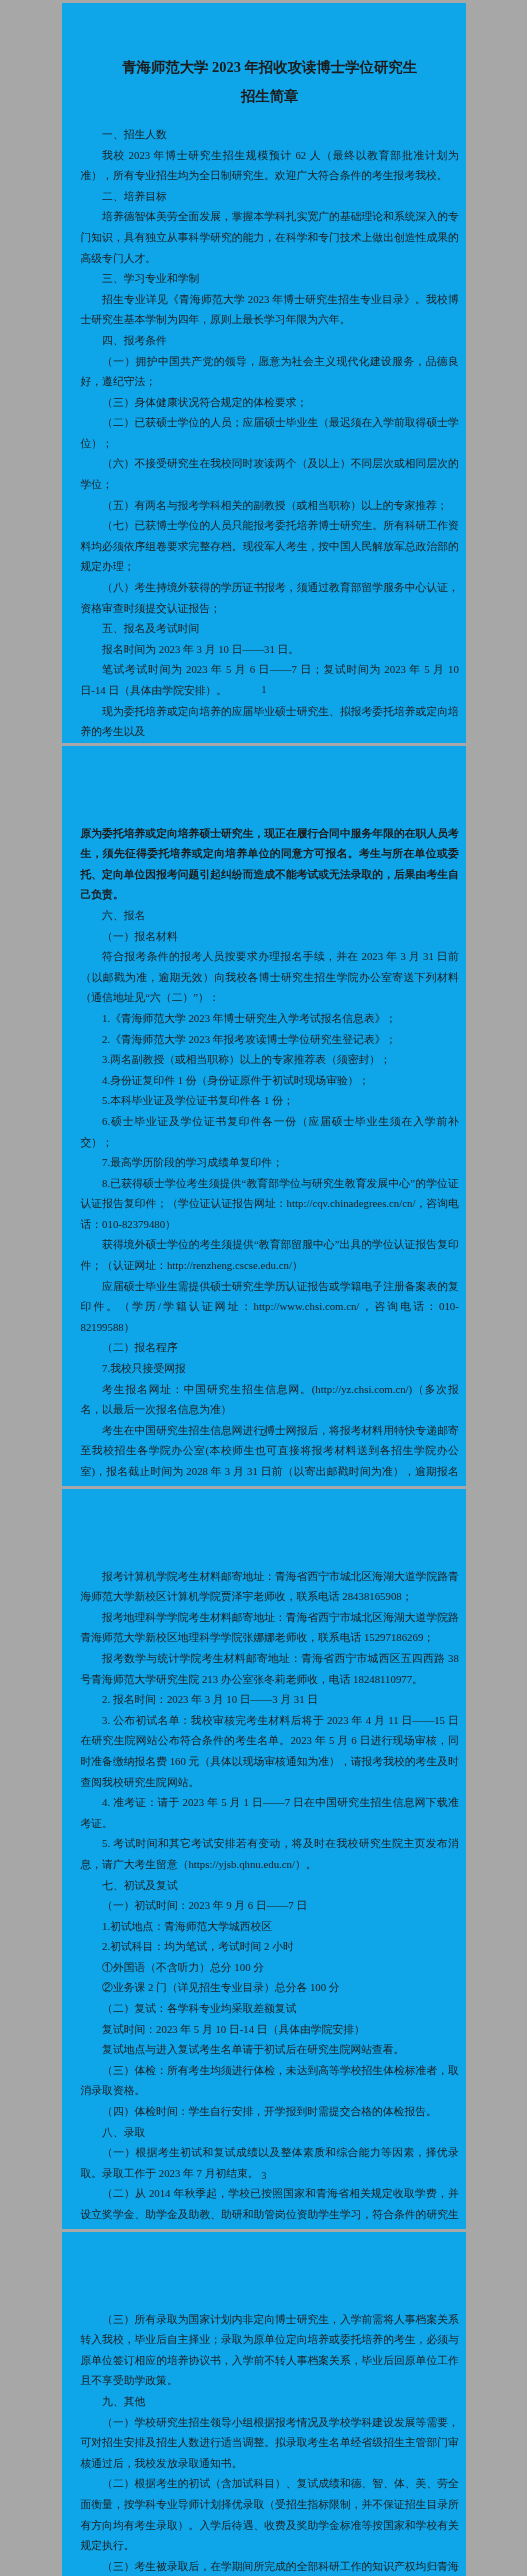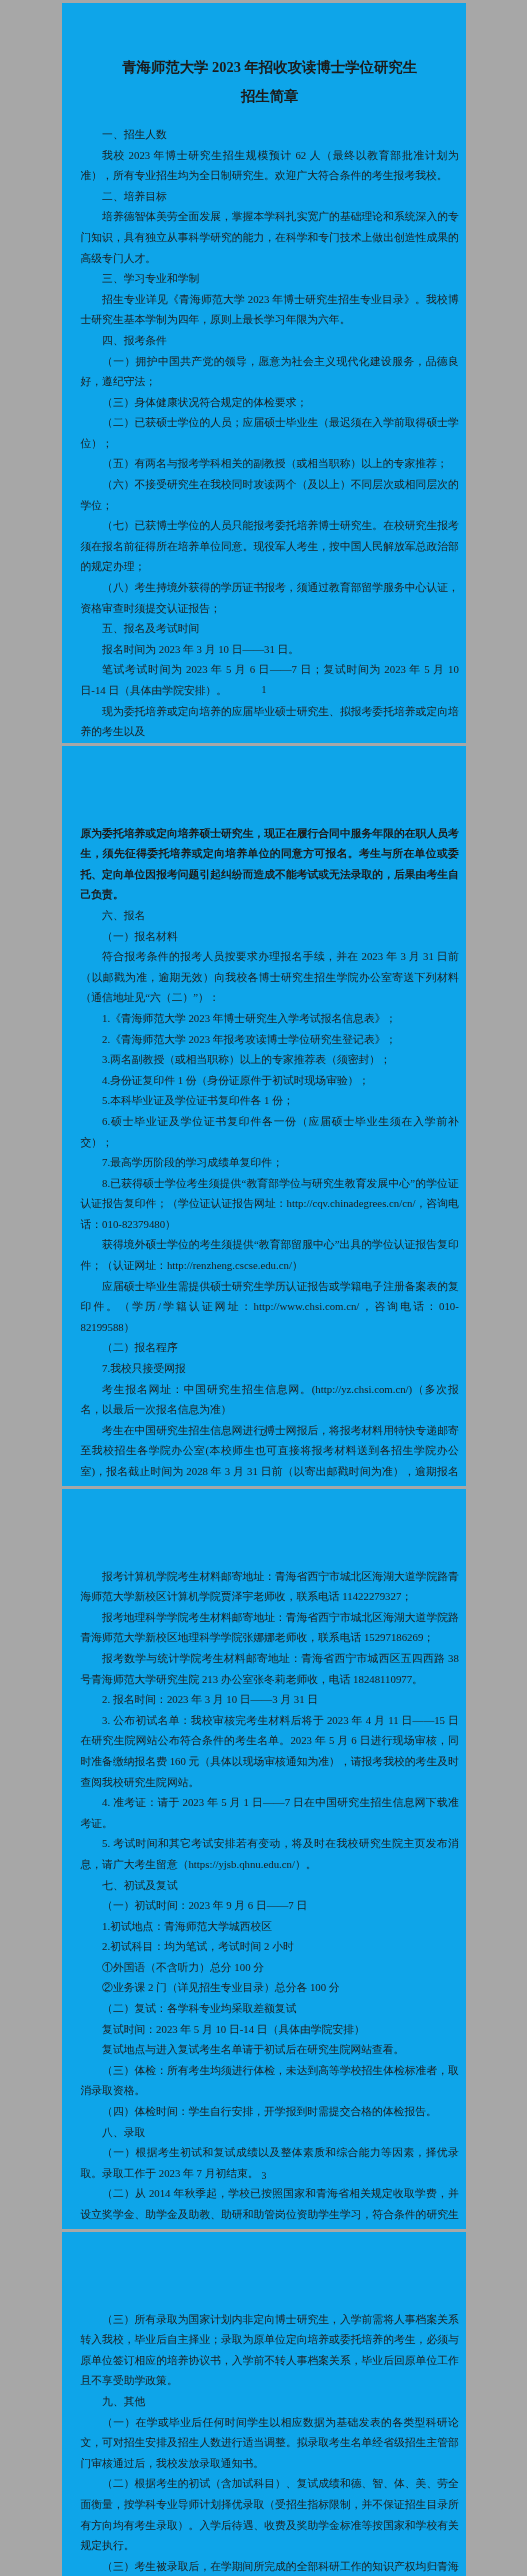--- a/index.html
+++ b/index.html
@@ -74,23 +74,23 @@
       <p class="para">一、招生人数</p>
       <p class="para">我校 2023 年博士研究生招生规模预计 62 人（最终以教育部批准计划为准），所有专业招生均为全日制研究生。欢迎广大符合条件的考生报考我校。</p>
       <p class="para">二、培养目标</p>
       <p class="para">培养德智体美劳全面发展，掌握本学科扎实宽广的基础理论和系统深入的专门知识，具有独立从事科学研究的能力，在科学和专门技术上做出创造性成果的高级专门人才。</p>
       <p class="para">三、学习专业和学制</p>
       <p class="para">招生专业详见《青海师范大学 2023 年博士研究生招生专业目录》。我校博士研究生基本学制为四年，原则上最长学习年限为六年。</p>
       <p class="para">四、报考条件</p>
       <p class="para">（一）拥护中国共产党的领导，愿意为社会主义现代化建设服务，品德良好，遵纪守法；</p>
       <p class="para">（三）身体健康状况符合规定的体检要求；</p>
       <p class="para">（二）已获硕士学位的人员；应届硕士毕业生（最迟须在入学前取得硕士学位）；</p>
+      <p class="para">（六）不接受研究生在我校同时攻读两个（及以上）不同层次或相同层次的学位；</p>
       <p class="para">（五）有两名与报考学科相关的副教授（或相当职称）以上的专家推荐；</p>
-      <p class="para">（六）不接受研究生在我校同时攻读两个（及以上）不同层次或相同层次的学位；</p>
-      <p class="para">（七）已获博士学位的人员只能报考委托培养博士研究生。在校研究生报考须在报名前征得所在培养单位同意。现役军人考生，按中国人民解放军总政治部的规定办理；</p>
+      <p class="para">（七）已获博士学位的人员只能报考委托培养博士研究生。所有科研工作资料均必须依序组卷要求完整存档。现役军人考生，按中国人民解放军总政治部的规定办理；</p>
       <p class="para">（八）考生持境外获得的学历证书报考，须通过教育部留学服务中心认证，资格审查时须提交认证报告；</p>
       <p class="para">五、报名及考试时间</p>
       <p class="para">报名时间为 2023 年 3 月 10 日——31 日。</p>
       <p class="para">笔试考试时间为 2023 年 5 月 6 日——7 日；复试时间为 2023 年 5 月 10 日-14 日（具体由学院安排）。</p>
       <p class="para">现为委托培养或定向培养的应届毕业硕士研究生、拟报考委托培养或定向培养的考生以及</p>
     </div>
     <div class="pageno">1</div>
   </div>
 
   <div class="page">
@@ -113,21 +113,21 @@
       <p class="para">7.我校只接受网报</p>
       <p class="para">考生报名网址：中国研究生招生信息网。(http://yz.chsi.com.cn/)（多次报名，以最后一次报名信息为准）</p>
       <p class="para">考生在中国研究生招生信息网进行博士网报后，将报考材料用特快专递邮寄至我校招生各学院办公室(本校师生也可直接将报考材料送到各招生学院办公室)，报名截止时间为 2028 年 3 月 31 日前（以寄出邮戳时间为准），逾期报名无效。</p>
       <p class="para">报考历史学院考生材料邮寄地址：青海省西宁市城西区五四西路 38 号青海师范大学研究生院 221 办公室徐秀芸老师收，联系电话 18194285182；</p>
     </div>
     <div class="pageno">2</div>
   </div>
 
   <div class="page">
     <div class="content">
-      <p class="para">报考计算机学院考生材料邮寄地址：青海省西宁市城北区海湖大道学院路青海师范大学新校区计算机学院贾泽宇老师收，联系电话 11422279327；</p>
+      <p class="para">报考计算机学院考生材料邮寄地址：青海省西宁市城北区海湖大道学院路青海师范大学新校区计算机学院贾泽宇老师收，联系电话 28438165908；</p>
       <p class="para">报考地理科学学院考生材料邮寄地址：青海省西宁市城北区海湖大道学院路青海师范大学新校区地理科学学院张娜娜老师收，联系电话 15297186269；</p>
       <p class="para">报考数学与统计学院考生材料邮寄地址：青海省西宁市城西区五四西路 38 号青海师范大学研究生院 213 办公室张冬莉老师收，电话 18248110977。</p>
       <p class="para">2. 报名时间：2023 年 3 月 10 日——3 月 31 日</p>
       <p class="para">3. 公布初试名单：我校审核完考生材料后将于 2023 年 4 月 11 日——15 日在研究生院网站公布符合条件的考生名单。2023 年 5 月 6 日进行现场审核，同时准备缴纳报名费 160 元（具体以现场审核通知为准），请报考我校的考生及时查阅我校研究生院网站。</p>
       <p class="para">4. 准考证：请于 2023 年 5 月 1 日——7 日在中国研究生招生信息网下载准考证。</p>
       <p class="para">5. 考试时间和其它考试安排若有变动，将及时在我校研究生院主页发布消息，请广大考生留意（https://yjsb.qhnu.edu.cn/）。</p>
       <p class="para">七、初试及复试</p>
       <p class="para">（一）初试时间：2023 年 9 月 6 日——7 日</p>
       <p class="para">1.初试地点：青海师范大学城西校区</p>
       <p class="para">2.初试科目：均为笔试，考试时间 2 小时</p>
@@ -142,21 +142,21 @@
       <p class="para">（一）根据考生初试和复试成绩以及整体素质和综合能力等因素，择优录取。录取工作于 2023 年 7 月初结束。</p>
       <p class="para">（二）从 2014 年秋季起，学校已按照国家和青海省相关规定收取学费，并设立奖学金、助学金及助教、助研和助管岗位资助学生学习，符合条件的研究生还可以申请助学贷款。</p>
     </div>
     <div class="pageno">3</div>
   </div>
 
   <div class="page">
     <div class="content">
       <p class="para">（三）所有录取为国家计划内非定向博士研究生，入学前需将人事档案关系转入我校，毕业后自主择业；录取为原单位定向培养或委托培养的考生，必须与原单位签订相应的培养协议书，入学前不转人事档案关系，毕业后回原单位工作且不享受助学政策。</p>
       <p class="para">九、其他</p>
-      <p class="para">（一）在学或毕业后任何时间学生以相应数据为基础发表的各类型科研论文，可对招生安排及招生人数进行适当调整。拟录取考生名单经省级招生主管部门审核通过后，我校发放录取通知书。</p>
+      <p class="para">（一）学校研究生招生领导小组根据报考情况及学校学科建设发展等需要，可对招生安排及招生人数进行适当调整。拟录取考生名单经省级招生主管部门审核通过后，我校发放录取通知书。</p>
       <p class="para">（二）根据考生的初试（含加试科目）、复试成绩和德、智、体、美、劳全面衡量，按学科专业导师计划择优录取（受招生指标限制，并不保证招生目录所有方向均有考生录取）。入学后待遇、收费及奖助学金标准等按国家和学校有关规定执行。</p>
       <p class="para">（三）考生被录取后，在学期间所完成的全部科研工作的知识产权均归青海师范大学所有，所有科研工作资料均必须依序组卷要求完整存档（包括原始数据）。在学或毕业后任何时间学生以相应数据为基础发表的各类型科研论文、科研成果及申报评奖时，其知识产权均属青海师范大学，必须署名青海师范大学为第一单位或署名导师为通讯作者，通讯作者单位为青海师范大学。论文发表必须经导师同意。如有违约，青海师范大学将在国家及各级法律法规之下，依法采取各种形式保护学校合法权益，由此所产生的一切后果，由学生本人承担。</p>
 
     </div>
 
   </div>
 
 </div>
 
 

